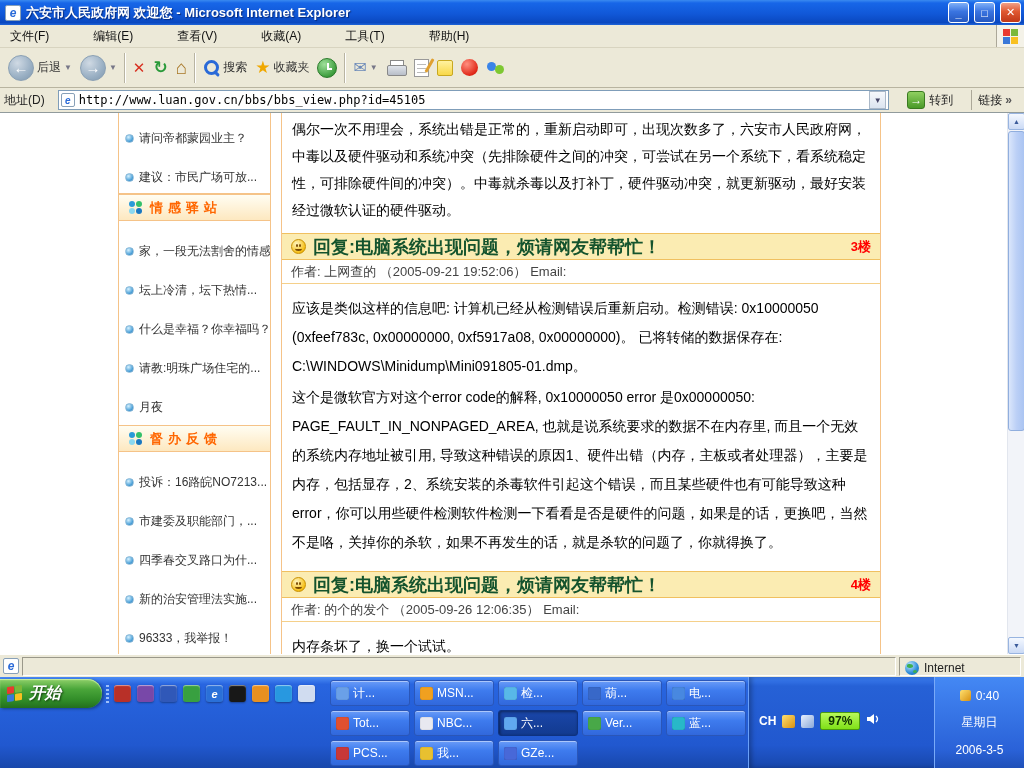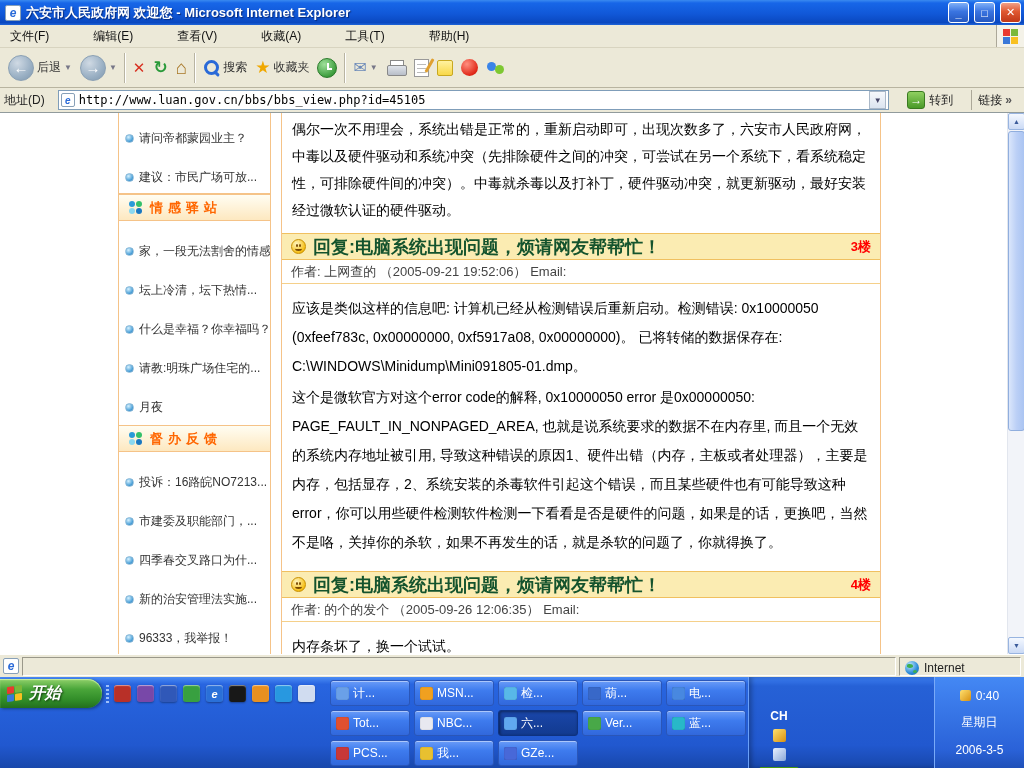--- a/index.html
+++ b/index.html
@@ -160,21 +160,21 @@
   grid-auto-rows:26px;gap:4px;}
 .task-btn{display:flex;align-items:center;gap:4px;padding:0 5px;border-radius:3px;font-size:12px;color:#fff;
   background:linear-gradient(180deg,#6a9cf8,#3e7bee 40%,#3168dc);border:1px solid #2a56b8;
   box-shadow:inset 0 1px 0 rgba(255,255,255,.45);overflow:hidden;white-space:nowrap;}
 .task-btn.active{background:linear-gradient(180deg,#1a47aa,#16409c 50%,#123a90);
   box-shadow:inset 1px 1px 3px rgba(0,0,0,.45);border-color:#0e3280;}
 .task-ico{width:13px;height:13px;border-radius:2px;flex:none;box-shadow:inset 0 0 1px rgba(0,0,0,.4);}
 .tray{position:absolute;left:748px;right:0;top:0;bottom:0;border-left:1px solid #6aa0f8;
   background:linear-gradient(180deg,#3b7df0 0%,#2661d6 10%,#2158cf 75%,#1847ab 100%);
   box-shadow:inset 3px 0 4px rgba(0,0,0,.25);}
-.tray-icons{position:absolute;left:10px;top:32px;height:24px;display:flex;align-items:center;gap:6px;flex-direction:column;}
+.tray-icons{position:absolute;left:10px;top:32px;height:24px;display:flex;align-items:center;gap:6px;}
 .tray-ime{font-size:12px;font-weight:bold;color:#fff;}
 .tray-ico{width:13px;height:13px;border-radius:2px;flex:none;}
 .tray-ico.gold{background:linear-gradient(135deg,#ffe070,#d89010);}
 .tray-ico.silver{background:linear-gradient(135deg,#e8f0ff,#8aa8d8);}
 .battery-badge{background:linear-gradient(180deg,#b8f85a,#7fe018);color:#103000;font-weight:bold;font-size:12px;
   border:1px solid #4a9a10;border-radius:2px;padding:1px 7px;}
 .tray-clock{position:absolute;right:0;top:0;bottom:0;width:90px;border-left:1px solid #79aaf8;
   background:linear-gradient(180deg,#4488f4,#2a62d8 80%,#1f50b8);
   display:flex;flex-direction:column;align-items:center;justify-content:space-evenly;font-size:12px;color:#fff;}
 .clock-row{display:flex;align-items:center;gap:5px;}

